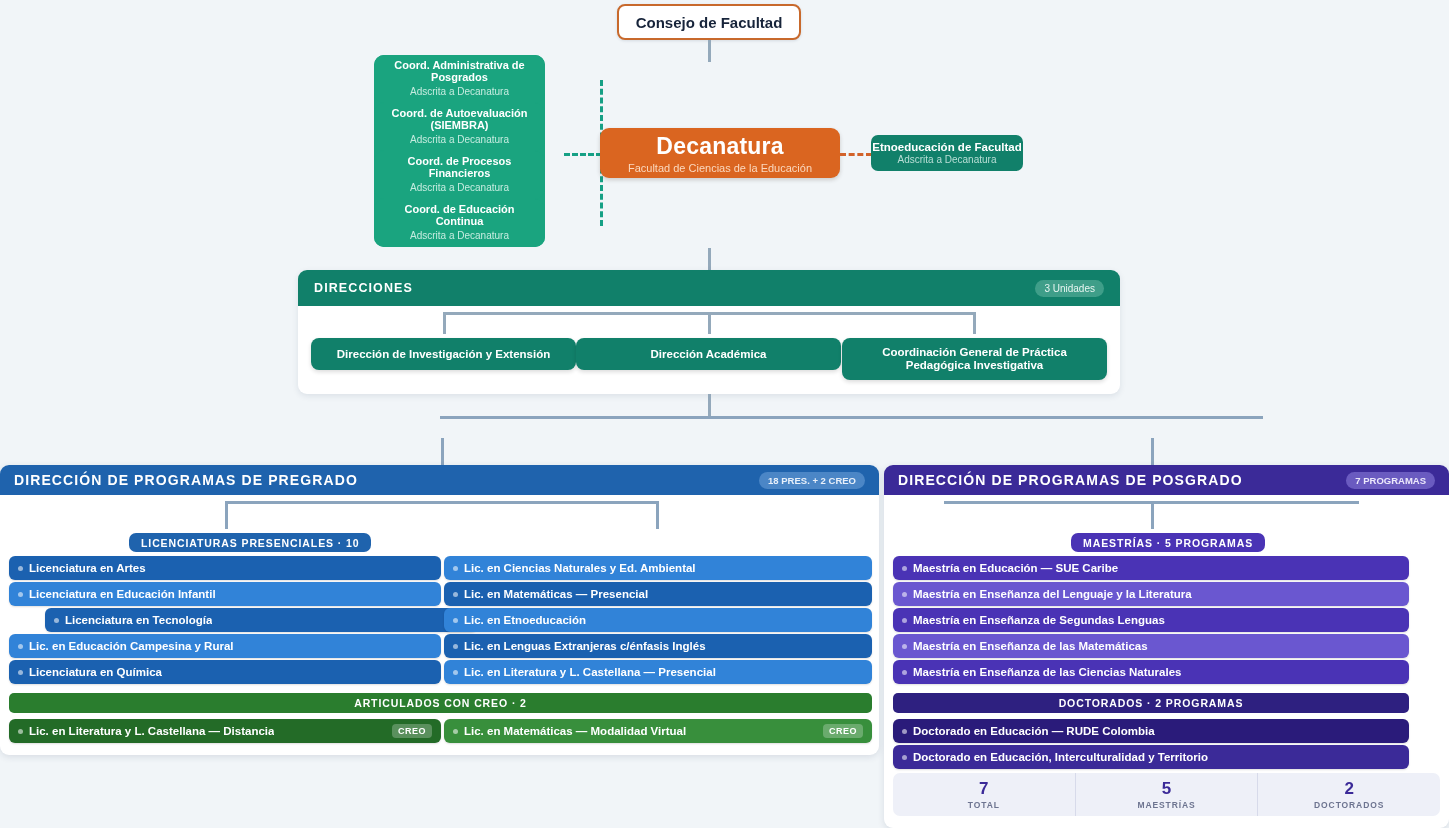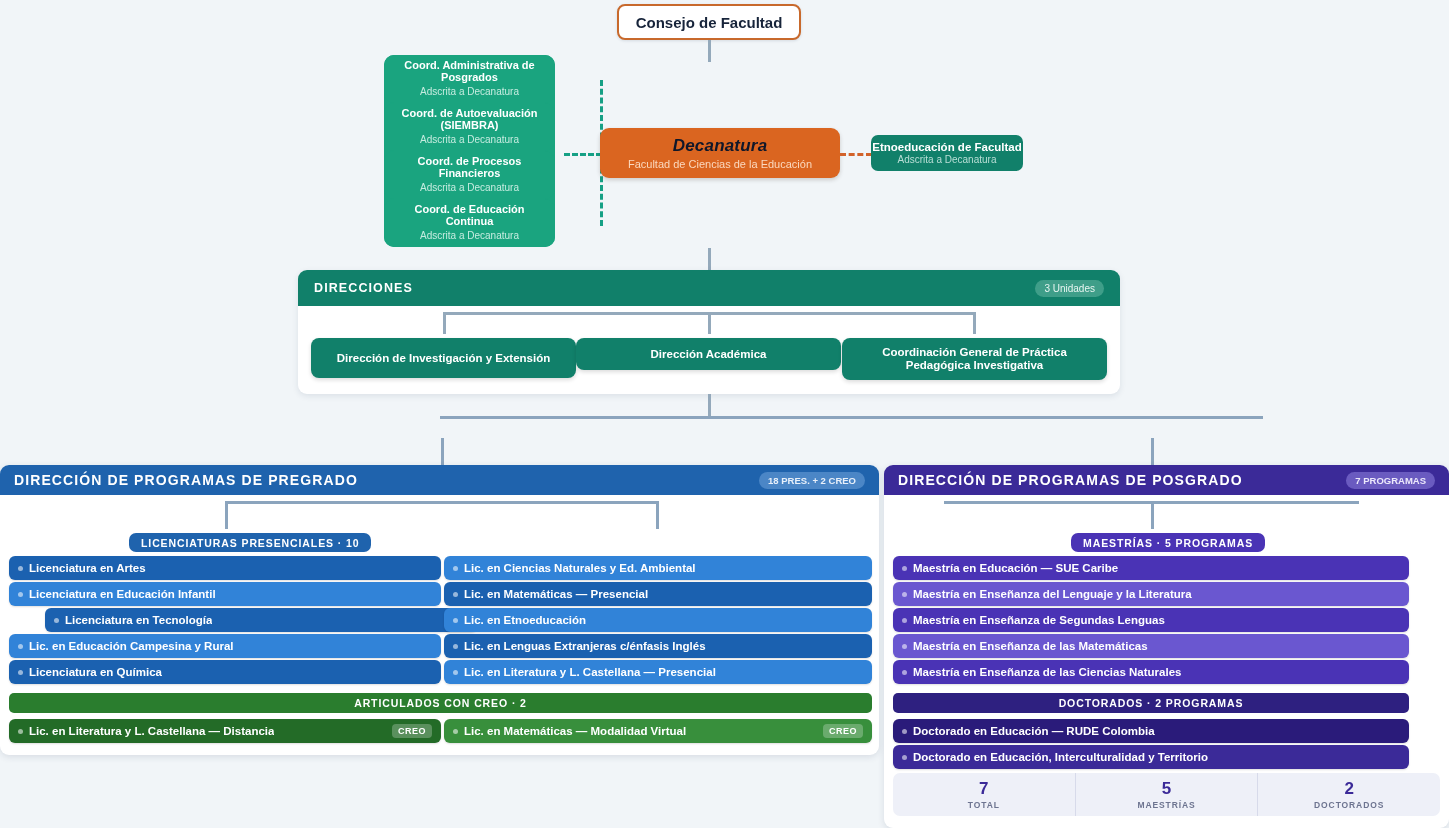--- a/index.html
+++ b/index.html
@@ -31,40 +31,40 @@
   .consejo {
     position: absolute; left: 617px; top: 4px; width: 184px; height: 36px;
     background: #ffffff; border: 2.5px solid #c8692c; border-radius: 8px;
     display: flex; align-items: center; justify-content: center;
     color: #17243a; font-size: 15px; font-weight: bold;
     box-shadow: 0 1px 3px rgba(20,40,70,.12);
   }
 
   
   .coord-stack {
-    position: absolute; left: 384px; top: 55px; width: 171px; height: 192px;
+    position: absolute; left: 374px; top: 55px; width: 171px; height: 192px;
     background: #1aa47f; border-radius: 10px;
   }
   .coord-item {
     position: absolute; left: 0; width: 171px; height: 48px;
     background: #1aa47f; border-radius: 10px;
     display: flex; flex-direction: column; align-items: center; justify-content: center;
     padding: 0 8px; text-align: center;
   }
   .coord-item .t { color:#fff; font-size:11px; font-weight:bold; line-height:11.5px; }
   .coord-item .s { color:#c6ece0; font-size:10px; line-height:13px; margin-top:2px; }
 
   
   .decanatura {
     position: absolute; left: 600px; top: 128px; width: 240px; height: 50px;
     background: #da6520; border-radius: 9px;
     display:flex; flex-direction:column; align-items:center; justify-content:center;
     box-shadow: 0 2px 4px rgba(40,20,0,.18);
   }
-  .decanatura .t { color:#0f172a; font-size:17px; font-weight:bold; letter-spacing:.2px;font-style:italic; }
+  .decanatura .t { color:#ffffff; font-size:23px; font-weight:bold; letter-spacing:.2px; }
   .decanatura .s { color:#fbd9bf; font-size:11px; margin-top:2px; }
 
   .coord-fac {
     position: absolute; left: 871px; top: 135px; width: 152px; height: 36px;
     background: #11806a; border-radius: 7px;
     display:flex; flex-direction:column; align-items:center; justify-content:center;
   }
   .coord-fac .t { color:#fff; font-size:11.5px; font-weight:bold; }
   .coord-fac .s { color:#b9ded6; font-size:10px; margin-top:1px; }
 
@@ -209,21 +209,21 @@
       <span class="badge-teal">3 Unidades</span>
     </div>
 
     <div class="dir-row">
 
       <div class="ln-h" style="left:145px; top:42px; width:532px;"></div>
       <div class="ln-v" style="left:145px; top:42px; height:22px;"></div>
       <div class="ln-v" style="left:410px; top:42px; height:22px;"></div>
       <div class="ln-v" style="left:675px; top:42px; height:22px;"></div>
 
-      <div class="dir-card" style="left:13px; top:68px; width:265px; height:40px;">
+      <div class="dir-card" style="left:13px; top:68px; width:265px; height:32px;">
         <span>Dirección de Investigación y Extensión</span>
       </div>
       <div class="dir-card" style="left:278px; top:68px; width:265px; height:32px;">
         <span>Dirección Académica</span>
       </div>
       <div class="dir-card" style="left:544px; top:68px; width:265px; height:42px;">
         <span>Coordinación General de Práctica Pedagógica Investigativa</span>
       </div>
     </div>
   </div>

